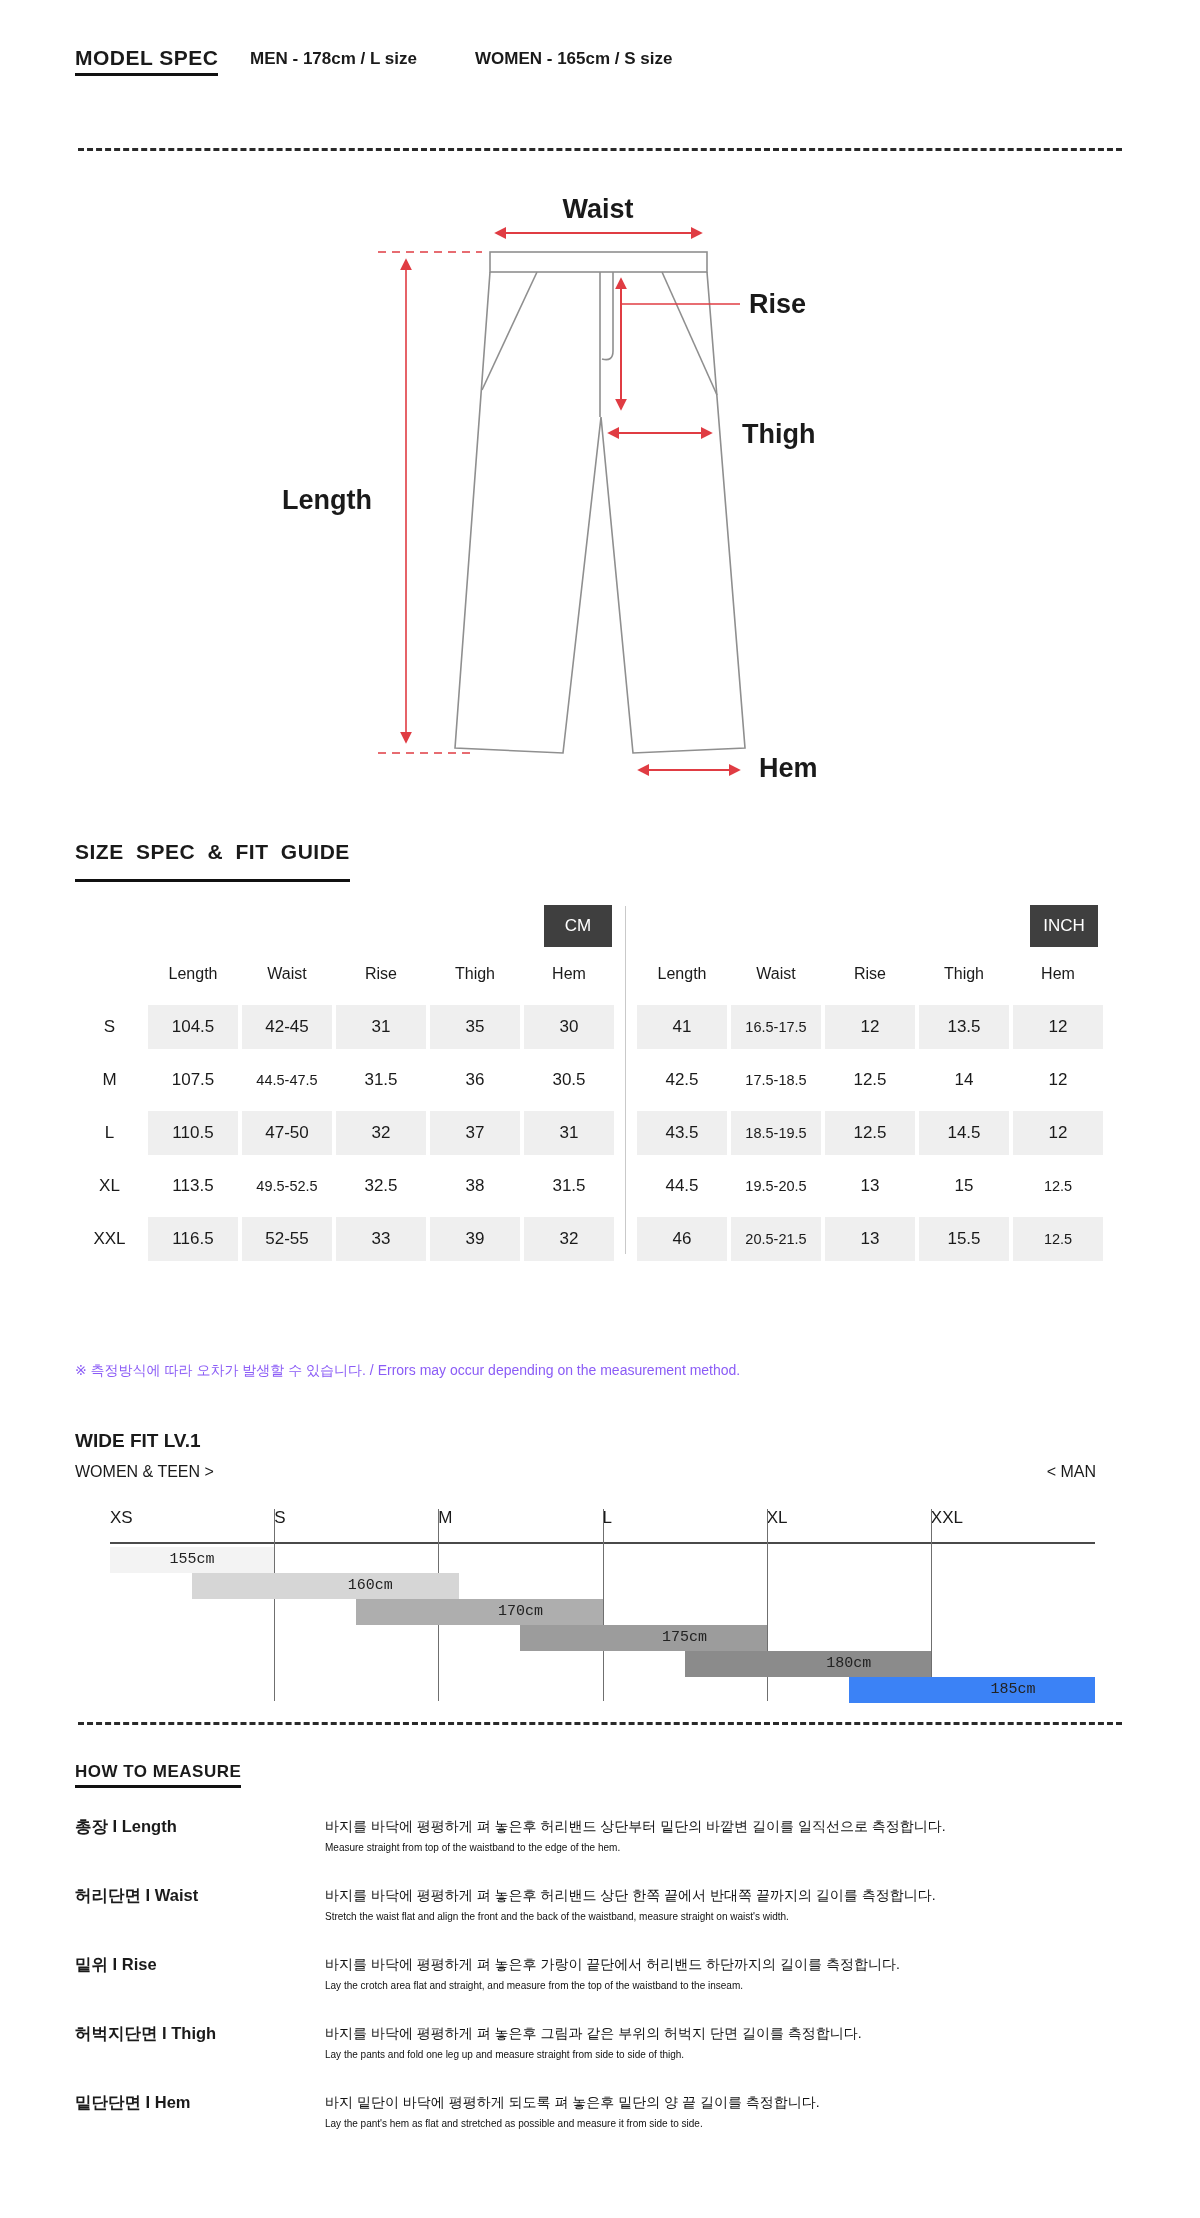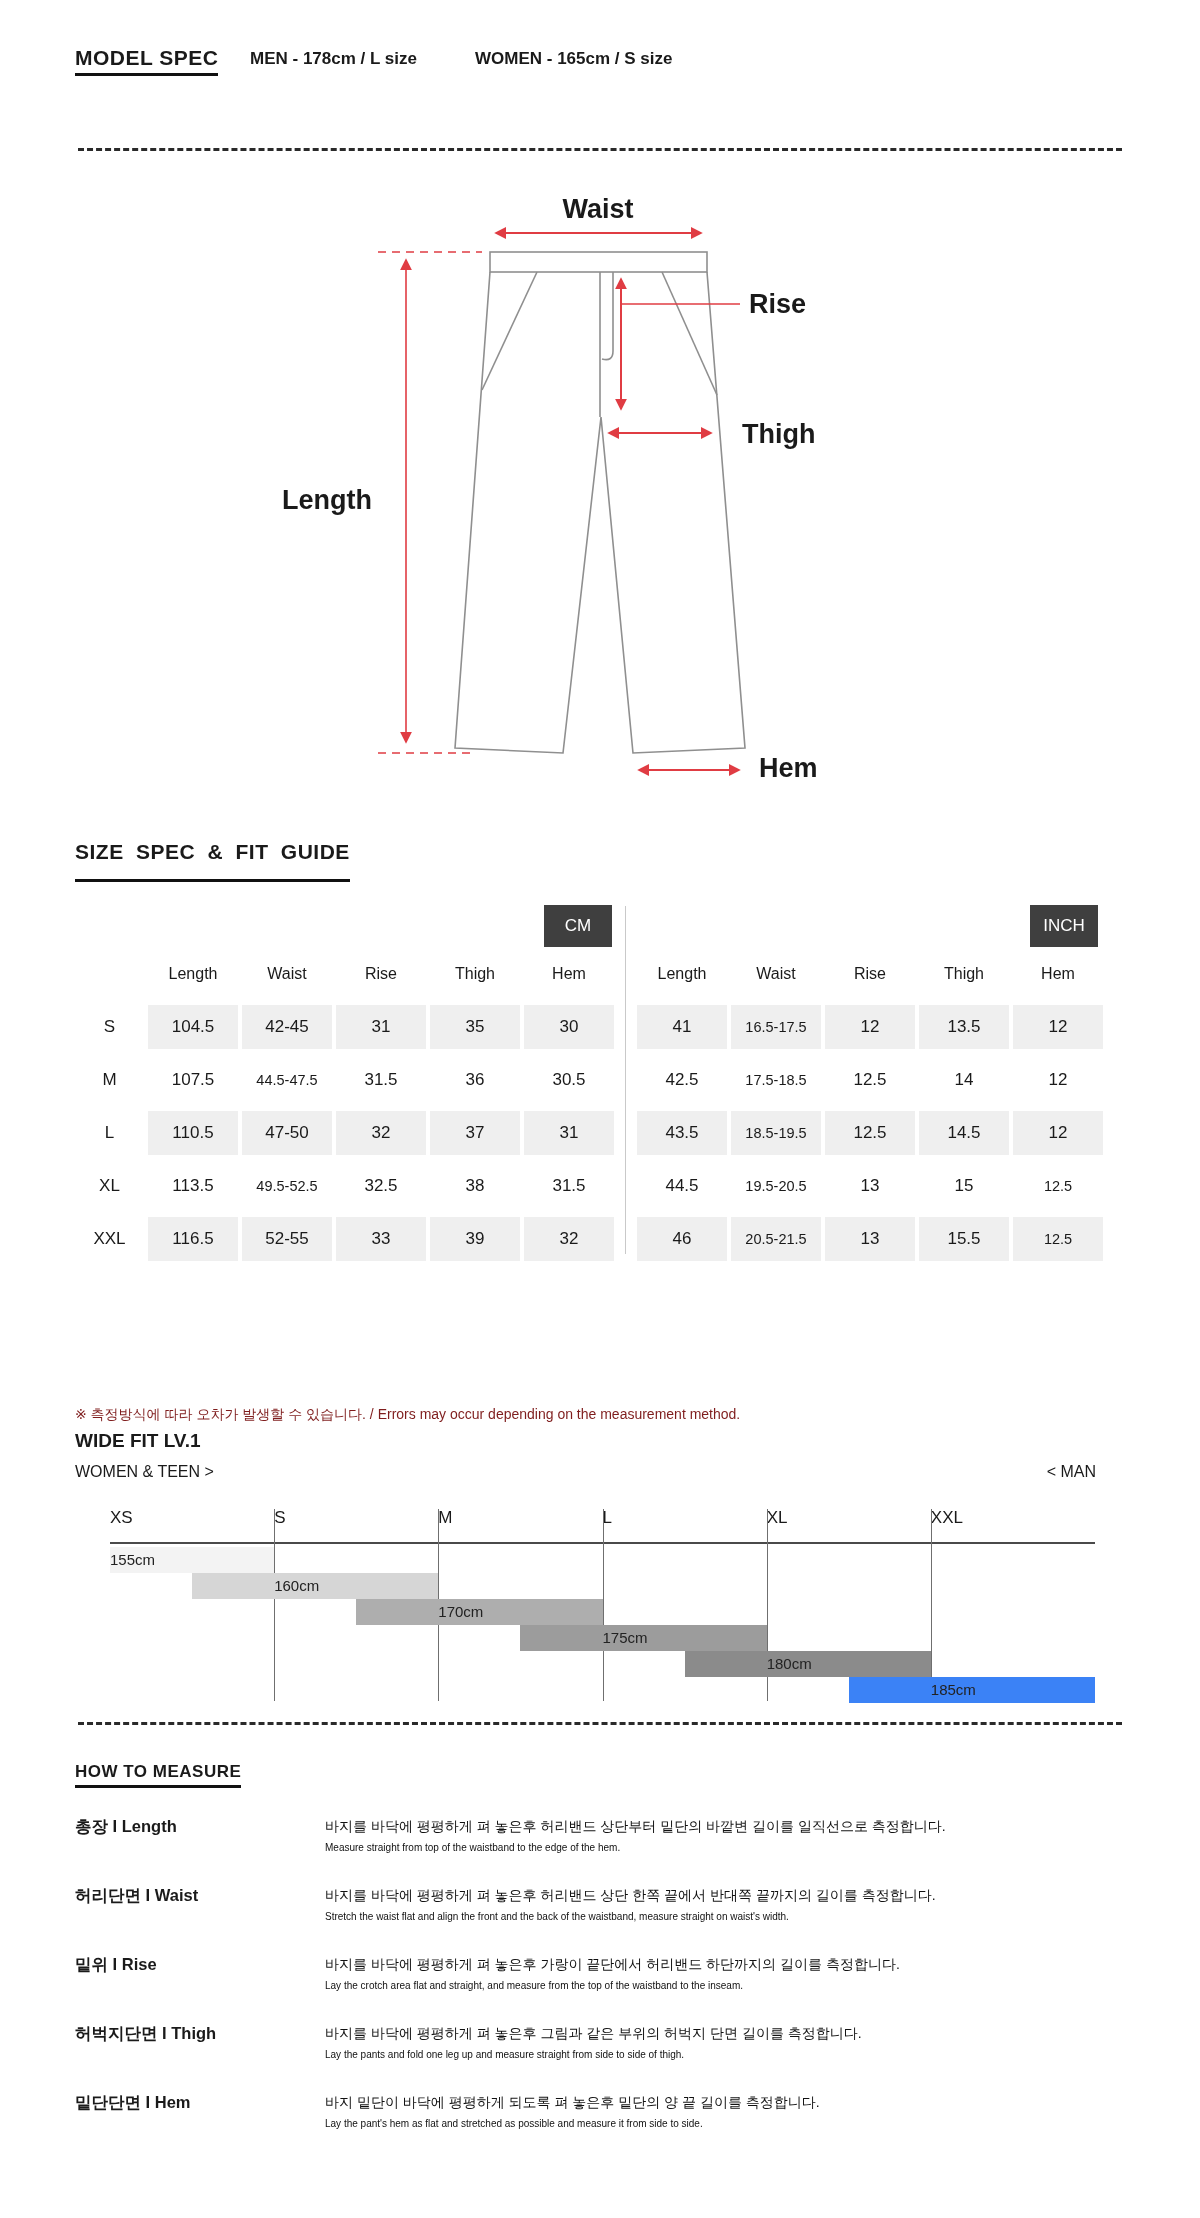--- a/index.html
+++ b/index.html
@@ -30,35 +30,35 @@
 
   .grid{position:absolute;display:grid;gap:9px 4px;font-size:17px;}
   .grid-cm{left:75px;top:952px;grid-template-columns:69px repeat(5,90px);}
   .grid-inch{left:637px;top:952px;grid-template-columns:repeat(5,90px);}
   .grid .c{height:44px;line-height:44px;text-align:center;}
   .grid .h{font-size:16px;}
   .grid .sz{font-size:17px;}
   .grid .shade{background:#efefef;}
   .grid .sm{font-size:14.5px;}
 
-  .note{position:absolute;left:75px;top:1362px;font-size:14px;color:#7f1d1d;margin-top:44px;}
+  .note{position:absolute;left:75px;top:1362px;font-size:14px;color:#8b5cf6;}
 
   
   .fit-title{position:absolute;left:75px;top:1430px;font-size:19px;font-weight:bold;}
   .fit-left{position:absolute;left:75px;top:1463px;font-size:16px;}
   .fit-right{position:absolute;right:104px;top:1463px;font-size:16px;}
 
   .chart{position:absolute;left:110px;top:1503px;width:985px;height:205px;}
   .chart .collabel{position:absolute;top:0;height:30px;line-height:30px;width:16.6667%;
                    text-align:left;font-size:17px;}
   .chart .axis{position:absolute;left:0;right:0;top:39px;border-top:2px solid #4a4a4a;}
   .chart .vline{position:absolute;top:6px;height:192px;width:1px;background:#6f6f6f;}
   .chart .bar{position:absolute;height:26px;}
-  .chart .bar span{position:absolute;top:0;height:26px;line-height:26px;
-                   font-size:15px;color:#222;}
+  .chart .bar span{position:absolute;top:0;height:26px;line-height:26px;text-align:center;
+                   font-size:15px;color:#222;font-family:Liberation Mono, monospace;}
 
   
   .htm-heading{position:absolute;left:75px;top:1762px;font-size:17px;font-weight:bold;
                letter-spacing:.5px;border-bottom:3px solid #111;padding-bottom:3px;text-align:right;}
   .measure{position:absolute;left:75px;top:1816px;width:1060px;}
   .m-item{display:grid;grid-template-columns:250px 1fr;margin-bottom:27px;}
   .m-term{font-size:16.5px;font-weight:bold;line-height:21px;}
   .m-ko{font-size:14px;line-height:21px;color:#111;}
   .m-en{font-size:10px;line-height:21px;color:#111;}
 </style>
@@ -213,21 +213,21 @@
     <div class="axis"></div>
     <div class="vline" style="left:16.6667%"></div>
     <div class="vline" style="left:33.3333%"></div>
     <div class="vline" style="left:50%"></div>
     <div class="vline" style="left:66.6667%"></div>
     <div class="vline" style="left:83.3333%"></div>
 
     <div class="bar" style="top:44px;left:0%;width:16.6667%;background:#f3f3f3;">
       <span style="left:0;width:100%">155cm</span>
     </div>
-    <div class="bar" style="top:70px;left:8.3333%;width:25%;background:#d6d6d6;">
+    <div class="bar" style="top:70px;left:8.3333%;width:25%;background:#d6d6d6;padding-left:21px;">
       <span style="left:33.33%;width:66.67%">160cm</span>
     </div>
     <div class="bar" style="top:96px;left:25%;width:25%;background:#aeaeae;">
       <span style="left:33.33%;width:66.67%">170cm</span>
     </div>
     <div class="bar" style="top:122px;left:41.6667%;width:25%;background:#9c9c9c;">
       <span style="left:33.33%;width:66.67%">175cm</span>
     </div>
     <div class="bar" style="top:148px;left:58.3333%;width:25%;background:#8b8b8b;">
       <span style="left:33.33%;width:66.67%">180cm</span>

